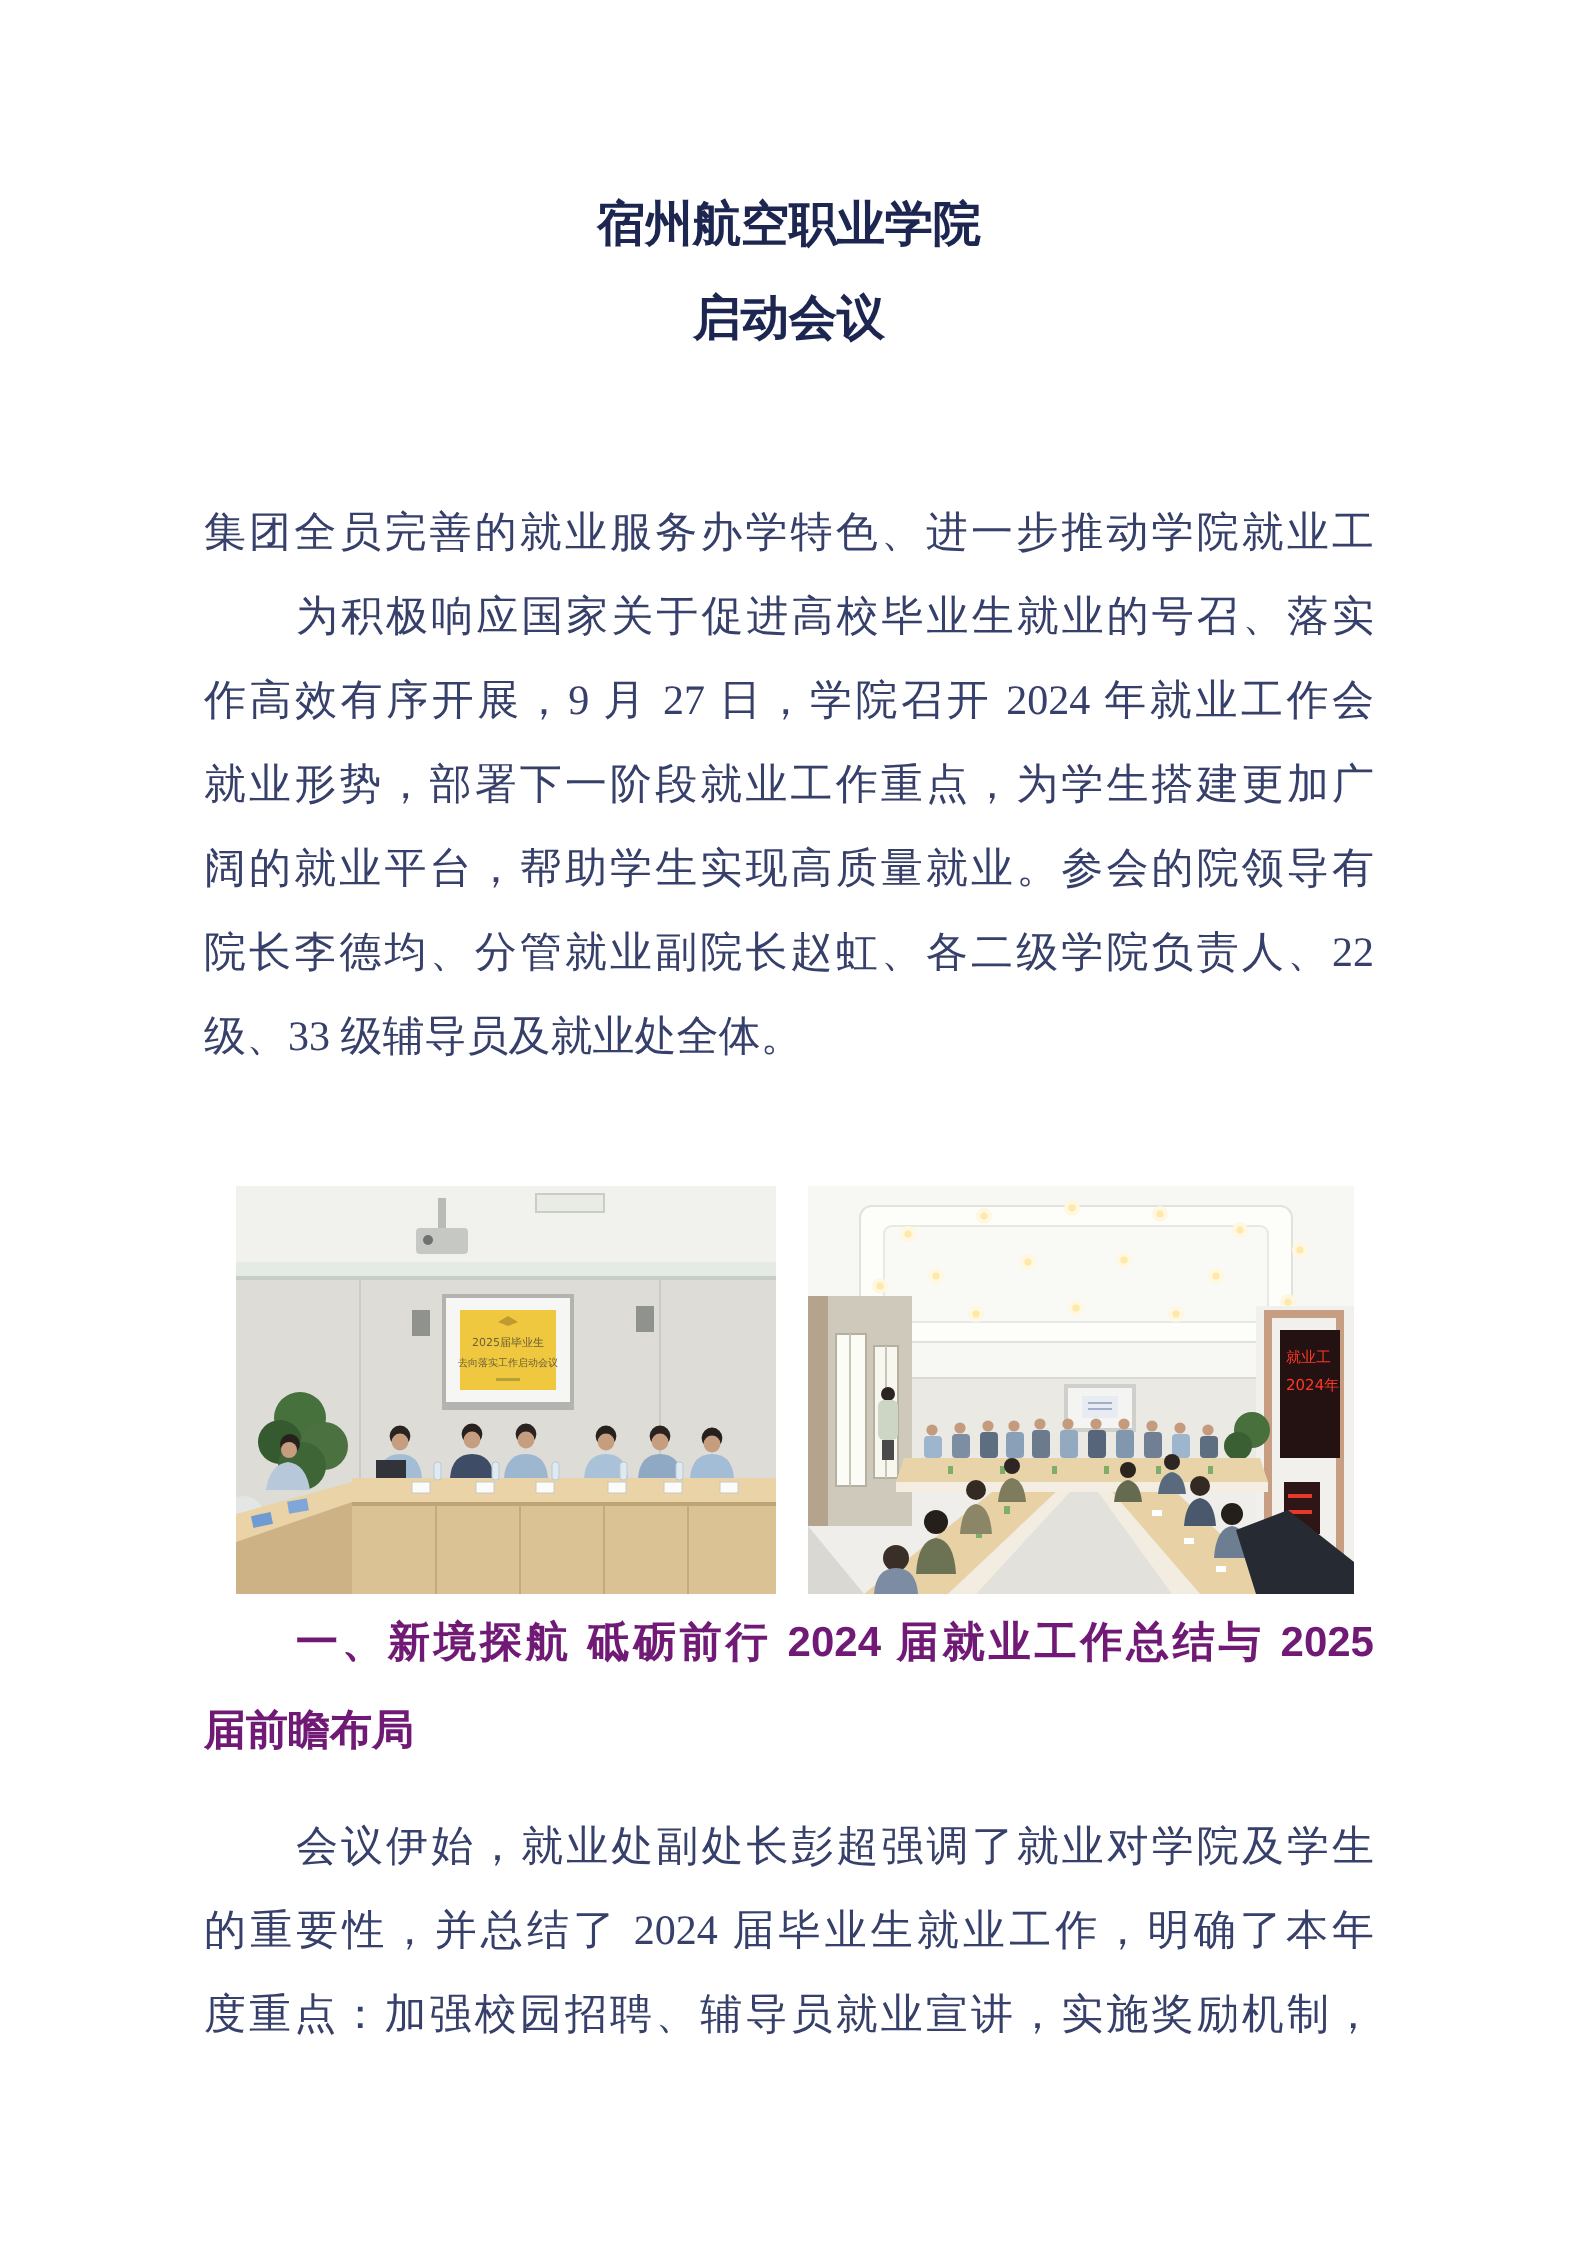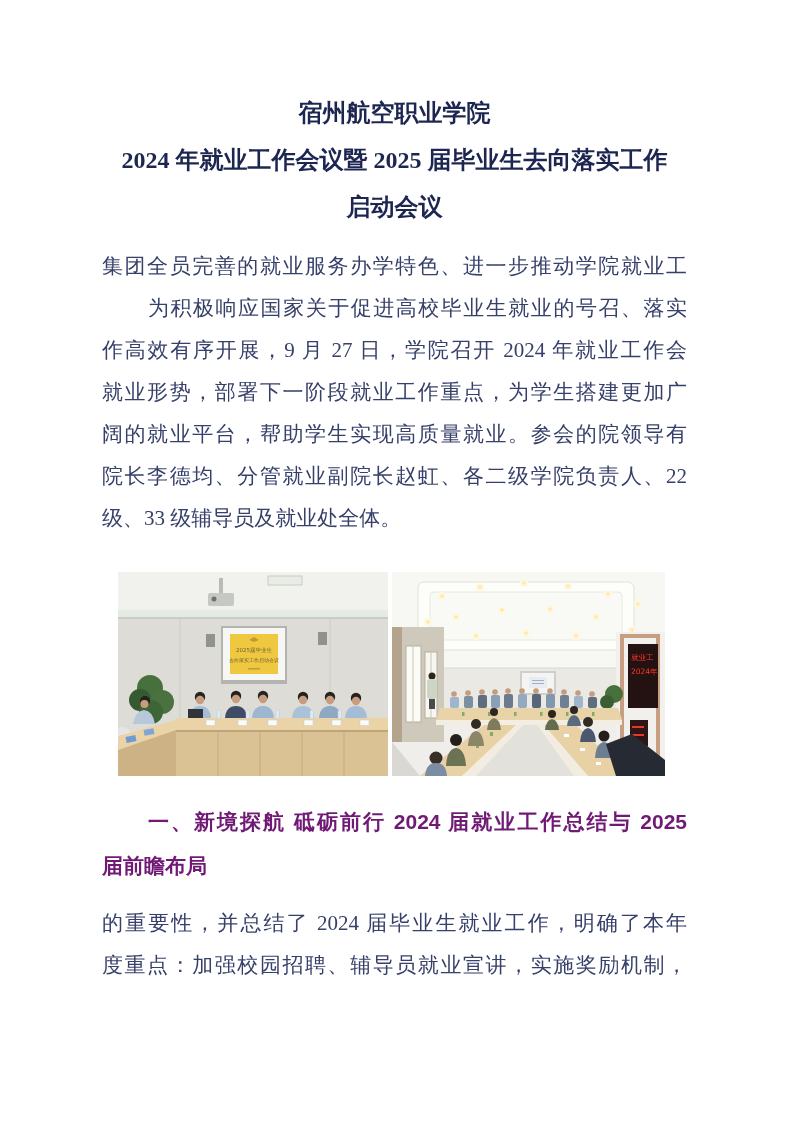--- a/index.html
+++ b/index.html
@@ -26,32 +26,31 @@
   .para1 { top:245px; }
   .para2 { top:902px; }
   
   .heading {
     position:absolute; top:800px; left:102px; width:585px;
     font-family:"Liberation Sans","DejaVu Sans",sans-serif;
     font-weight:700; color:#701a75; font-size:21px;
   }
   .heading .line { height:44px; line-height:44px; }
   
-  .photos { position:absolute; top:572px; left:118px; display:flex; gap:4px;justify-content:flex-end; }
+  .photos { position:absolute; top:593px; left:118px; display:flex; gap:16px;justify-content:flex-end; }
   .photo { display:block; }
   svg text { font-family:"DejaVu Sans",sans-serif; }
 </style>
 </head>
 <body>
 
 <div class="page">
 
   <header class="title-block">
     <div class="title-line">宿州航空职业学院</div>
-    <div class="title-line">2024 年就业工作会议暨 2025 届毕业生去向落实工作</div>
     <div class="title-line">启动会议</div>
   </header>
 
   <section class="para para1">
     <div class="line">集团全员完善的就业服务办学特色、进一步推动学院就业工</div>
     <div class="line indent">为积极响应国家关于促进高校毕业生就业的号召、落实</div>
     <div class="line">作高效有序开展，9 月 27 日，学院召开 2024 年就业工作会</div>
     <div class="line">就业形势，部署下一阶段就业工作重点，为学生搭建更加广</div>
     <div class="line">阔的就业平台，帮助学生实现高质量就业。参会的院领导有</div>
     <div class="line">院长李德均、分管就业副院长赵虹、各二级学院负责人、22</div>
@@ -335,17 +334,18 @@
       <polygon points="214,172 240,162 273,188 273,204 224,204" fill="#262a33"></polygon>
     </svg>
   </figure>
 
   <section class="heading">
     <div class="line indent">一、新境探航 砥砺前行 2024 届就业工作总结与 2025</div>
     <div class="line flush">届前瞻布局</div>
   </section>
 
   <section class="para para2">
+    <div class="line indent">会议伊始，就业处副处长彭超强调了就业对学院及学生</div>
     <div class="line">的重要性，并总结了 2024 届毕业生就业工作，明确了本年</div>
     <div class="line">度重点：加强校园招聘、辅导员就业宣讲，实施奖励机制，</div>
   </section>
 
 </div>
 
 </body></html>

